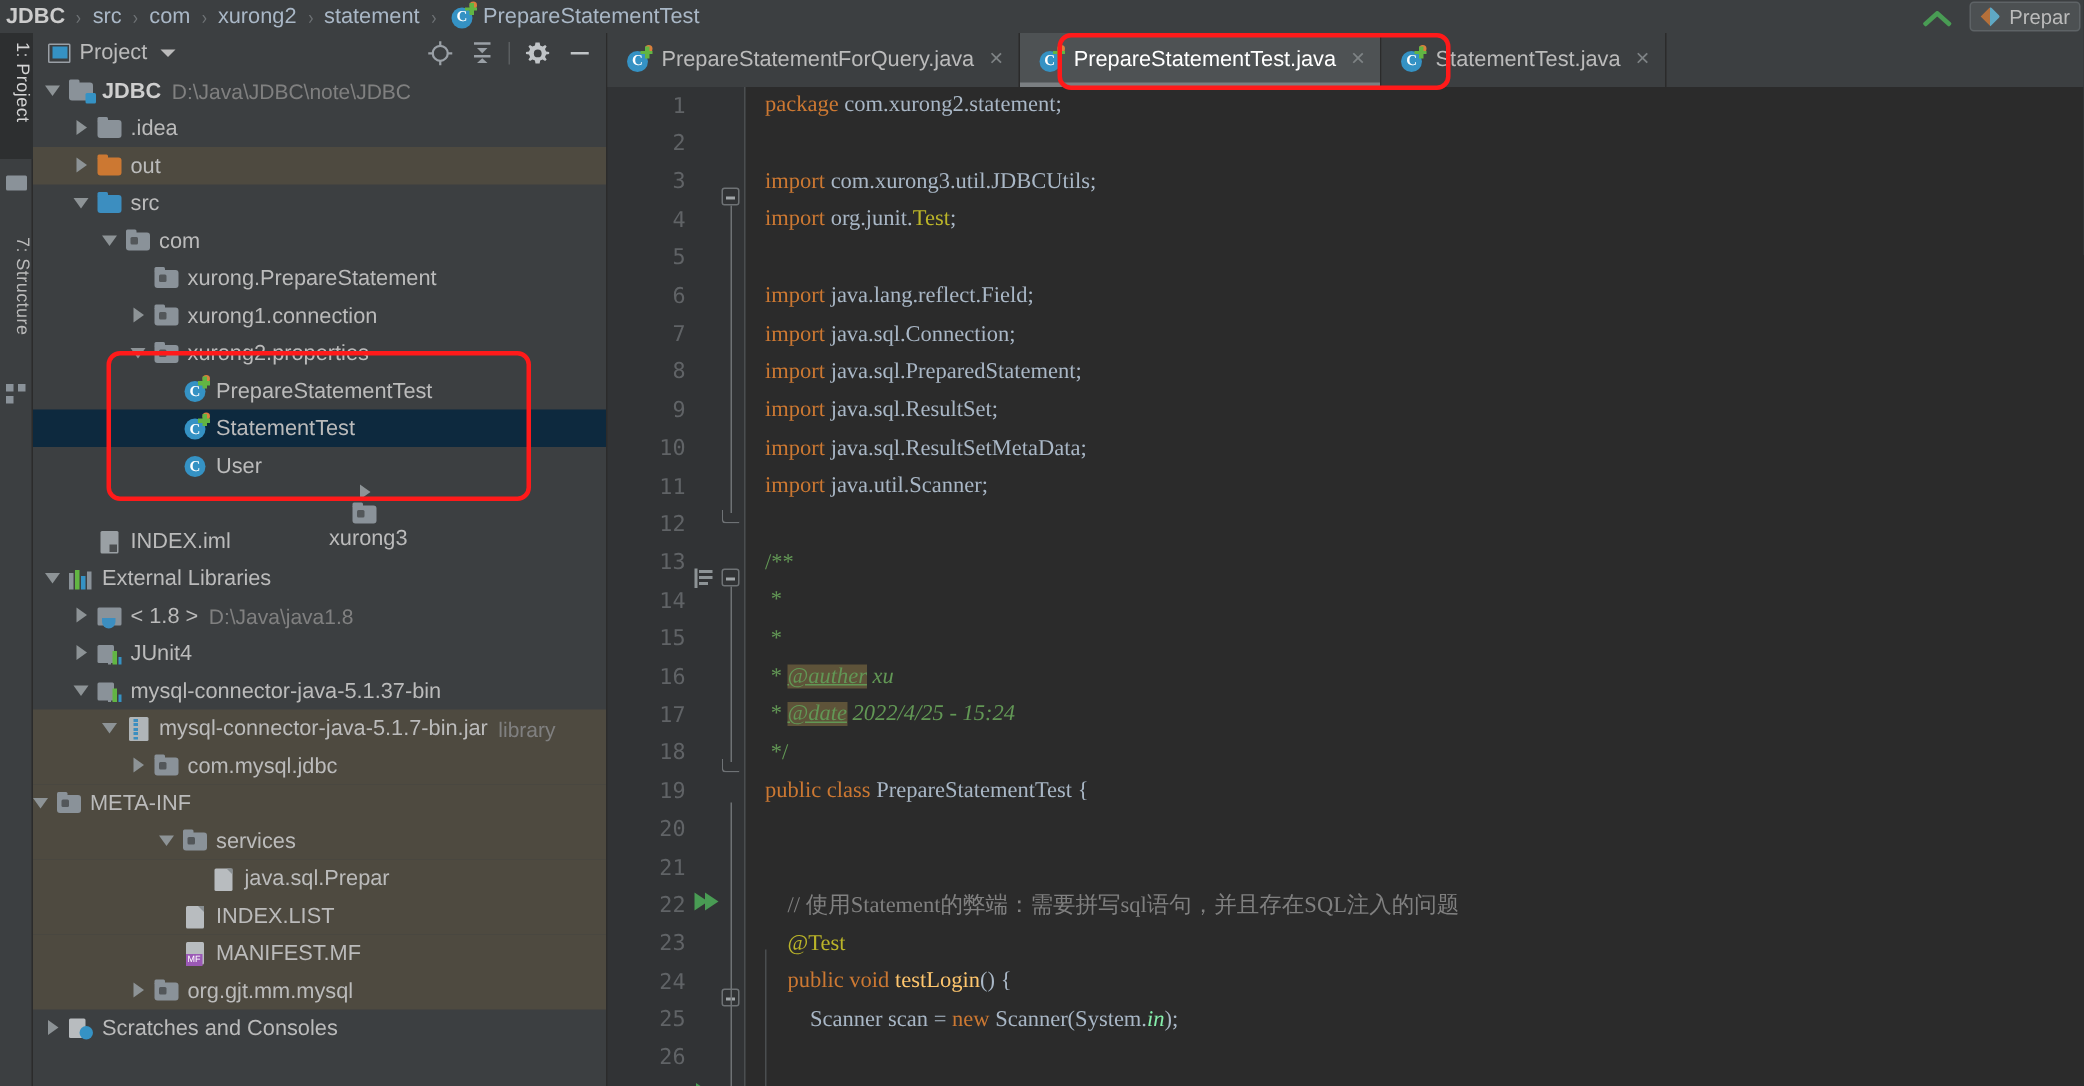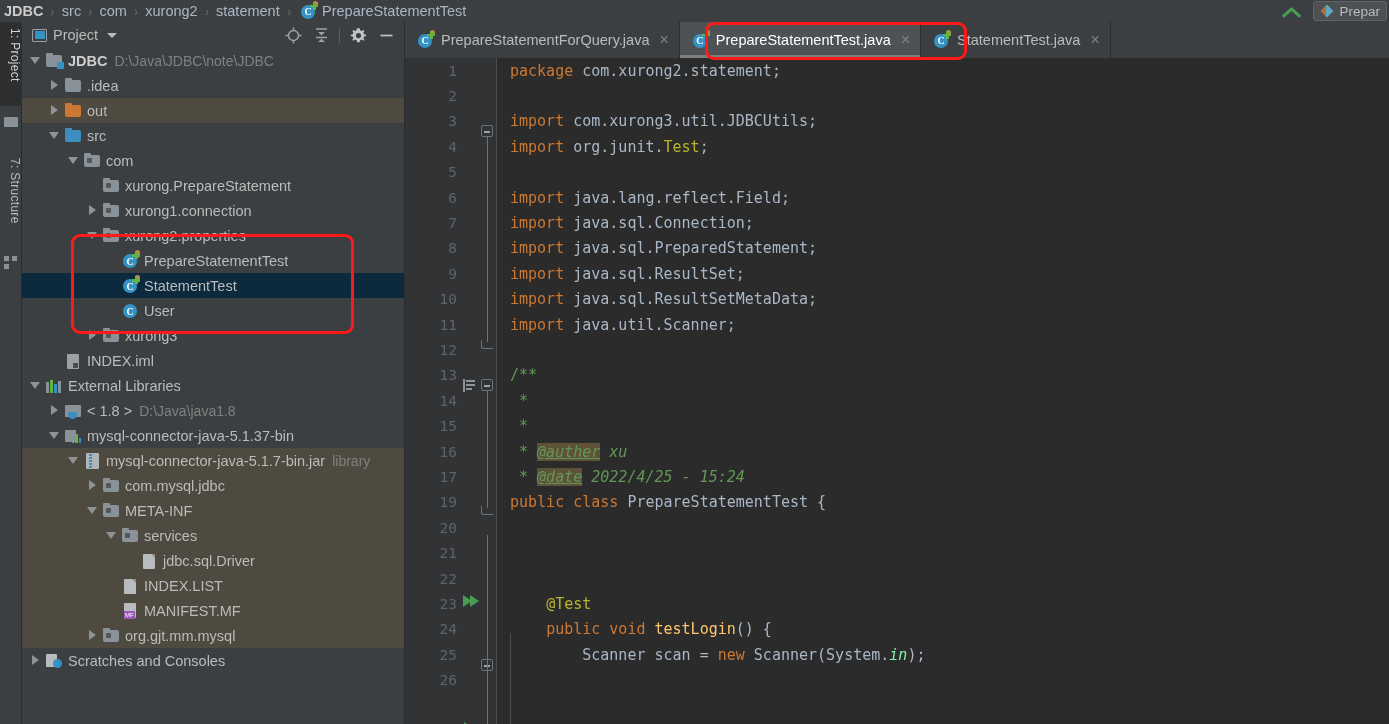--- a/index.html
+++ b/index.html
@@ -302,20 +302,21 @@
     font-family: "DejaVu Sans Mono", monospace; font-size: 15px;
   }
   .lnum {
     position: absolute; left: 0; width: 52px; text-align: right;
     color: #606366; font-size: 14.5px;
     font-family: "DejaVu Sans Mono", monospace;
   }
   .ltext {
     position: absolute; left: 105px; white-space: pre;
     color: #A9B7C6;
+    font-family: Liberation Serif, serif;
   }
   .kw  { color: #CC7832; }
   .cls { color: #A9B7C6; }
   .ann { color: #BBB529; }
   .cmt { color: #808080; }
   .doc { color: #629755; }
   .doct { color: #629755; text-decoration: underline; background: #5E5339; }
   .ital { font-style: italic; }
   .fld { color: #86efac; font-style: italic; }
   .mth { color: #FFC66D; }
@@ -524,21 +525,21 @@
           </span>
           <span class="tlabel">StatementTest</span>
         </div>
         <div class="tree-row" style="padding-left: 84px;">
           <span class="twisty"></span>
           <span class="ticon">
             <span class="ic-class">C</span>
           </span>
           <span class="tlabel">User</span>
         </div>
-        <div class="tree-row" style="padding-left: 65px;">
+        <div class="tree-row" style="padding-left: 65px; flex-direction: column;">
           <span class="twisty closed"></span>
           <span class="ticon">
             <span class="ic-folder">
               <span class="dot"></span>
             </span>
           </span>
           <span class="tlabel">xurong3</span>
         </div>
         <div class="tree-row" style="padding-left: 27px;">
           <span class="twisty"></span>
@@ -564,31 +565,45 @@
           <span class="ticon">
             <span class="ic-sdk">
               <span class="f"></span>
               <span class="cup"></span>
             </span>
           </span>
           <span class="tlabel">&lt; 1.8 &gt;</span>
           <span class="tsub">D:\Java\java1.8</span>
         </div>
         <div class="tree-row" style="padding-left: 27px;">
-          <span class="twisty open"></span>
+          <span class="twisty closed"></span>
           <span class="ticon">
             <span class="ic-lib">
               <span class="f"></span>
               <span class="bars">
                 <i style="height:6px;background:#8A9299"></i>
                 <i style="height:9px;background:#62B543"></i>
                 <i style="height:5px;background:#3592C4"></i>
               </span>
             </span>
           </span>
+          <span class="tlabel">JUnit4</span>
+        </div>
+        <div class="tree-row" style="padding-left: 27px;">
+          <span class="twisty open"></span>
+          <span class="ticon">
+            <span class="ic-lib">
+              <span class="f"></span>
+              <span class="bars">
+                <i style="height:6px;background:#8A9299"></i>
+                <i style="height:9px;background:#62B543"></i>
+                <i style="height:5px;background:#3592C4"></i>
+              </span>
+            </span>
+          </span>
           <span class="tlabel">mysql-connector-java-5.1.37-bin</span>
         </div>
         <div class="tree-row hl-lib" style="padding-left: 46px;">
           <span class="twisty open"></span>
           <span class="ticon">
             <span class="ic-jar">
               <span class="zip"></span>
             </span>
           </span>
           <span class="tlabel">mysql-connector-java-5.1.7-bin.jar</span>
@@ -596,21 +611,21 @@
         </div>
         <div class="tree-row hl-lib" style="padding-left: 65px;">
           <span class="twisty closed"></span>
           <span class="ticon">
             <span class="ic-folder">
               <span class="dot"></span>
             </span>
           </span>
           <span class="tlabel">com.mysql.jdbc</span>
         </div>
-        <div class="tree-row hl-lib" style="padding-left: 65px;">
+        <div class="tree-row hl-lib" style="">
           <span class="twisty open"></span>
           <span class="ticon">
             <span class="ic-folder">
               <span class="dot"></span>
             </span>
           </span>
           <span class="tlabel">META-INF</span>
         </div>
         <div class="tree-row hl-lib" style="padding-left: 84px;">
           <span class="twisty open"></span>
@@ -619,21 +634,21 @@
               <span class="dot"></span>
             </span>
           </span>
           <span class="tlabel">services</span>
         </div>
         <div class="tree-row hl-lib" style="padding-left: 103px;">
           <span class="twisty"></span>
           <span class="ticon">
             <span class="ic-file"></span>
           </span>
-          <span class="tlabel">jdbc.sql.Driver</span>
+          <span class="tlabel">java.sql.Prepar</span>
         </div>
         <div class="tree-row hl-lib" style="padding-left: 84px;">
           <span class="twisty"></span>
           <span class="ticon">
             <span class="ic-file"></span>
           </span>
           <span class="tlabel">INDEX.LIST</span>
         </div>
         <div class="tree-row hl-lib" style="padding-left: 84px;">
           <span class="twisty"></span>
@@ -792,33 +807,38 @@
         </div>
         <div class="line">
           <span class="lnum">16</span>
           <span class="ltext"><span class="doc"> * </span><span class="doct ital">@auther</span><span class="doc ital"> xu</span></span>
         </div>
         <div class="line">
           <span class="lnum">17</span>
           <span class="ltext"><span class="doc"> * </span><span class="doct ital">@date</span><span class="doc ital"> 2022/4/25 - 15:24</span></span>
         </div>
         <div class="line">
+          <span class="lnum">18</span>
+          <span class="ltext"><span class="doc"> */</span></span>
+        </div>
+        <div class="line">
           <span class="lnum">19</span>
           <span class="ltext"><span class="kw">public class </span><span class="cls">PrepareStatementTest</span><span> {</span></span>
         </div>
         <div class="line">
           <span class="lnum">20</span>
           <span class="ltext"></span>
         </div>
         <div class="line">
           <span class="lnum">21</span>
           <span class="ltext"></span>
         </div>
         <div class="line">
           <span class="lnum">22</span>
+          <span class="ltext"><span class="cmt">    // 使用Statement的弊端：需要拼写sql语句，并且存在SQL注入的问题</span></span>
         </div>
         <div class="line">
           <span class="lnum">23</span>
           <span class="ltext"><span>    </span><span class="ann">@Test</span></span>
         </div>
         <div class="line">
           <span class="lnum">24</span>
           <span class="ltext"><span>    </span><span class="kw">public void </span><span class="mth">testLogin</span><span>() {</span></span>
         </div>
         <div class="line">

